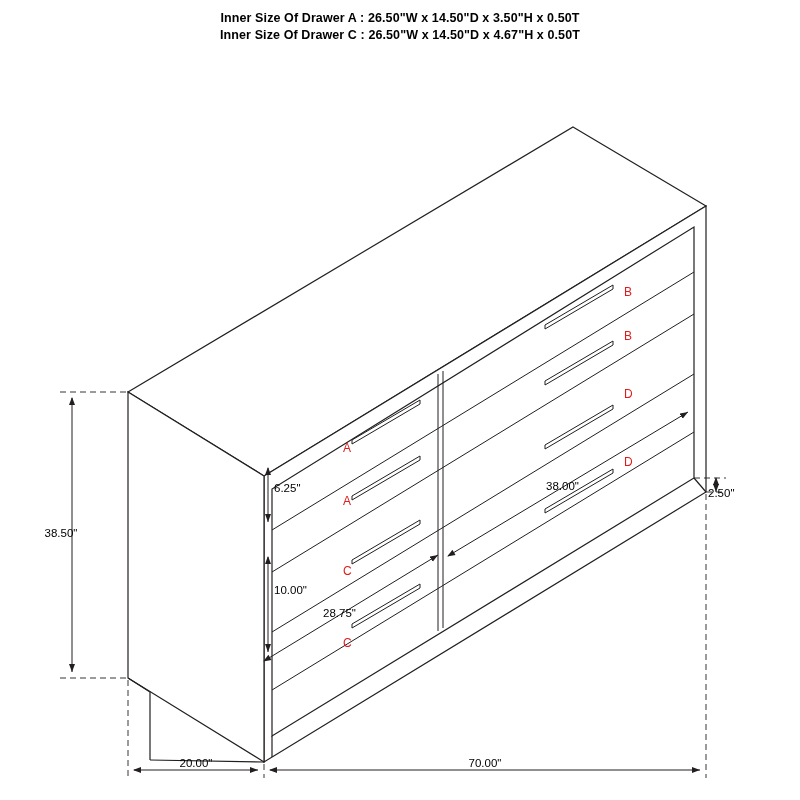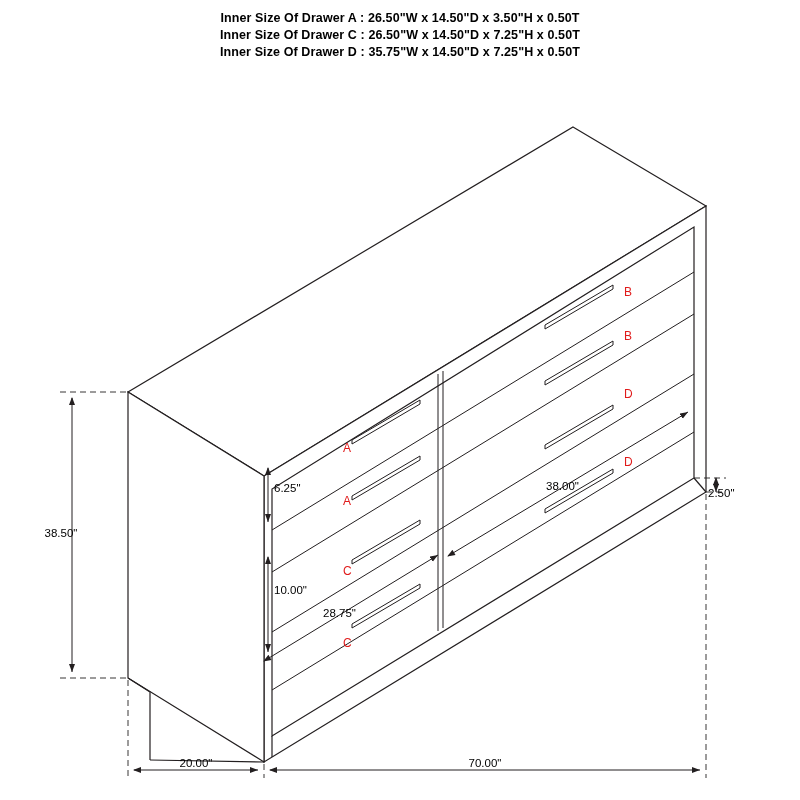--- a/index.html
+++ b/index.html
@@ -53,22 +53,21 @@
     font-weight: normal;
   }
 </style>
 </head>
 <body>
 
 <div id="stage">
 
   <div class="spec-block">
     <div class="spec-line">Inner Size Of Drawer A : 26.50"W x 14.50"D x 3.50"H x 0.50T</div>
-    <div class="spec-line">Inner Size Of Drawer C : 26.50"W x 14.50"D x 7.25"H x 0.50T</div>
-    <div class="spec-line">Inner Size Of Drawer D : 35.75"W x 14.50"D x 7.25"H x 0.50T</div>
+    <div class="spec-line">Inner Size Of Drawer C : 26.50"W x 14.50"D x 4.67"H x 0.50T</div>
   </div>
 
   <svg class="diagram" viewBox="0 0 800 800">
     <defs>
       <marker id="arrHead" markerWidth="9" markerHeight="9" refX="8" refY="3" orient="auto">
         <path d="M0,0 L8,3 L0,6 z" fill="#231f20"></path>
       </marker>
       <marker id="arrTail" markerWidth="9" markerHeight="9" refX="1" refY="3" orient="auto">
         <path d="M8,0 L0,3 L8,6 z" fill="#231f20"></path>
       </marker>

